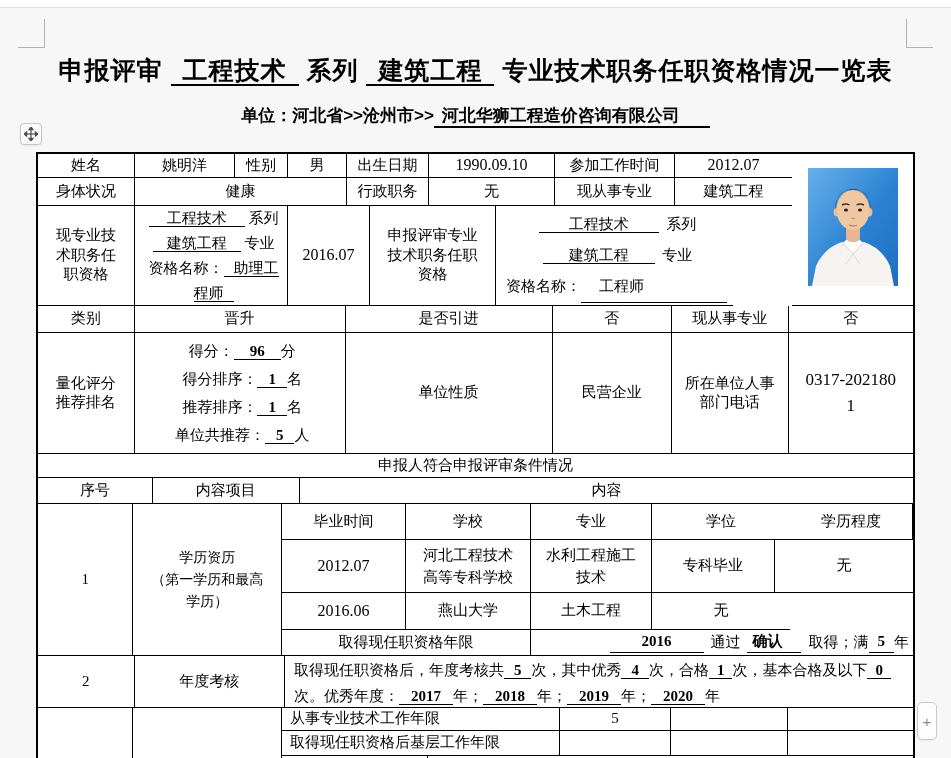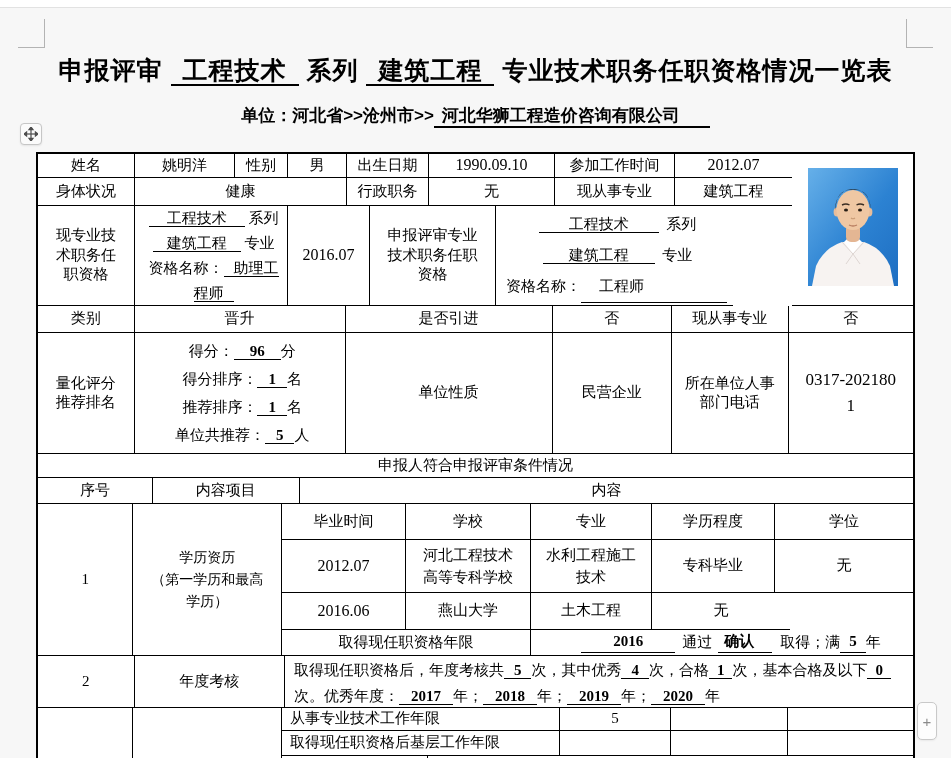--- a/index.html
+++ b/index.html
@@ -223,39 +223,39 @@
   <div class="fr" style="height:152px">
     <div class="c" style="width:97px">1</div>
     <div class="c prel" style="width:151px; font-size:14px; line-height:22px">学历资历
 （第一学历和最高
 学历）</div>
     <div style="width:631px">
       <div class="fr" style="height:36px">
         <div class="c" style="width:124px">毕业时间</div>
         <div class="c" style="width:125px">学校</div>
         <div class="c" style="width:121px">专业</div>
+        <div class="c nr" style="width:138px">学位</div>
         <div class="c" style="width:123px">学历程度</div>
-        <div class="c nr" style="width:138px">学位</div>
       </div>
       <div class="fr" style="height:53px">
         <div class="c serifv" style="width:124px">2012.07</div>
         <div class="c" style="width:125px; padding:0 13px; line-height:22px">河北工程技术高等专科学校</div>
         <div class="c" style="width:121px; padding:0 12px; line-height:22px">水利工程施工技术</div>
         <div class="c" style="width:123px">专科毕业</div>
         <div class="c nr" style="width:138px">无</div>
       </div>
       <div class="fr" style="height:37px">
         <div class="c serifv" style="width:124px">2016.06</div>
         <div class="c" style="width:125px">燕山大学</div>
         <div class="c" style="width:121px">土木工程</div>
         <div class="c nr" style="width:138px">无</div>
       </div>
       <div class="fr" style="height:26px">
         <div class="c" style="width:249px">取得现任职资格年限</div>
-        <div class="c nr" style="width:382px; justify-content:center; padding-left:22px; white-space:nowrap">
+        <div class="c nr" style="width:382px; justify-content:flex-end; padding-left:22px; white-space:nowrap">
           <span class="ub" style="padding:0 32px">2016</span>
           <span style="margin-left:7px">通过</span>
           <span class="ub" style="margin-left:6px; padding:0 18px 0 6px">确认</span>
           <span style="margin-left:8px">取得；满</span>
           <span class="ub" style="padding:0 9px">5</span>
           <span>年</span>
         </div>
       </div>
     </div>
   </div>

